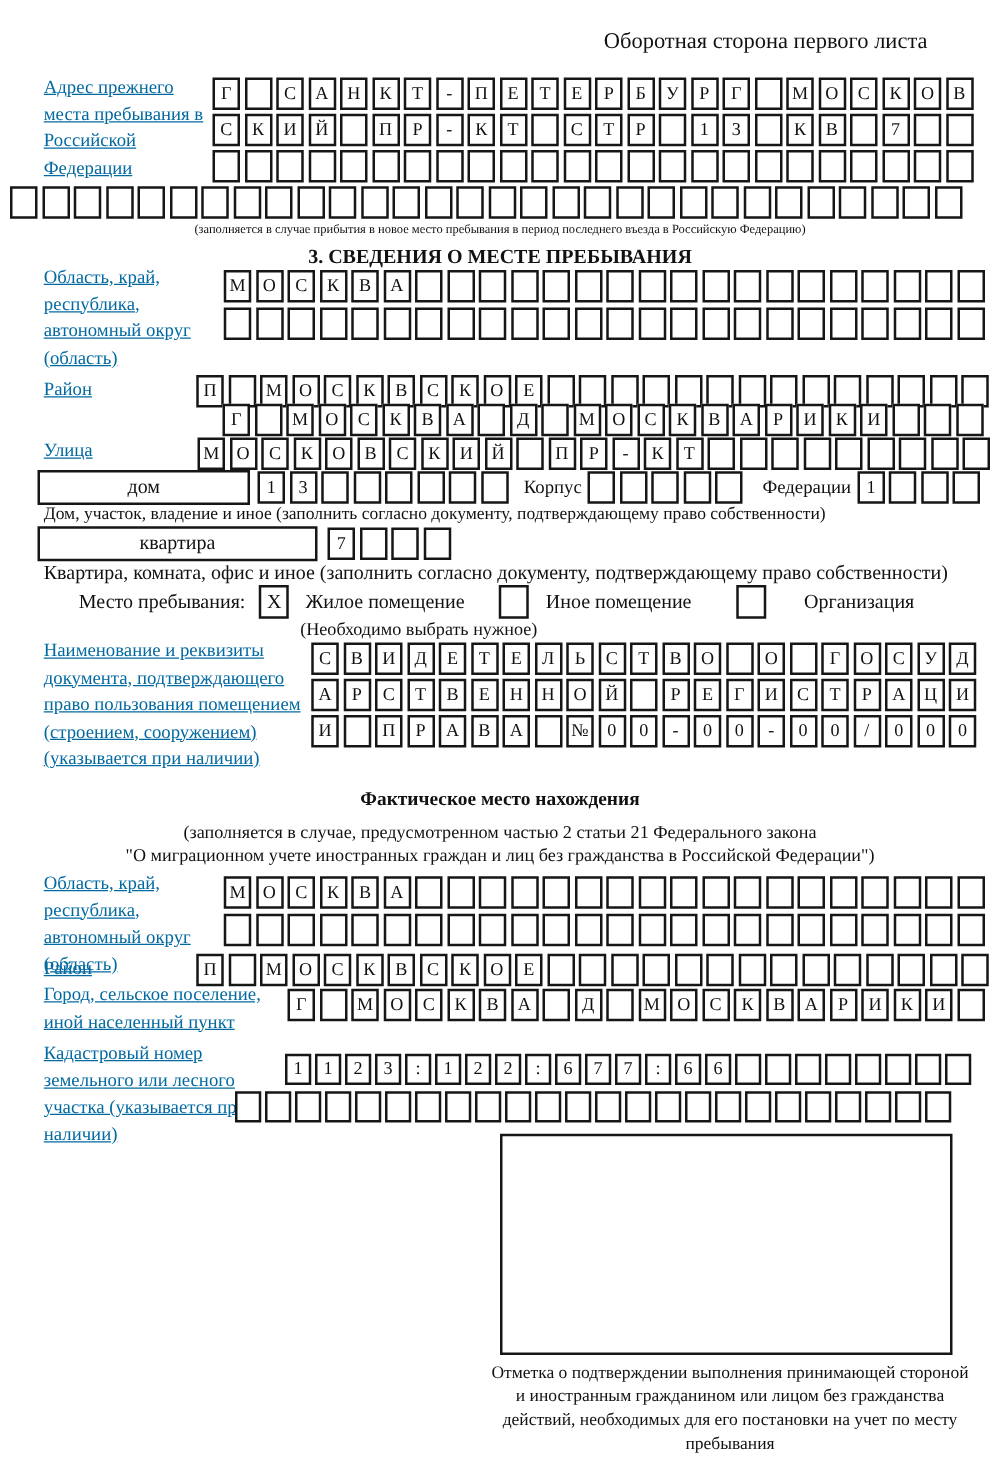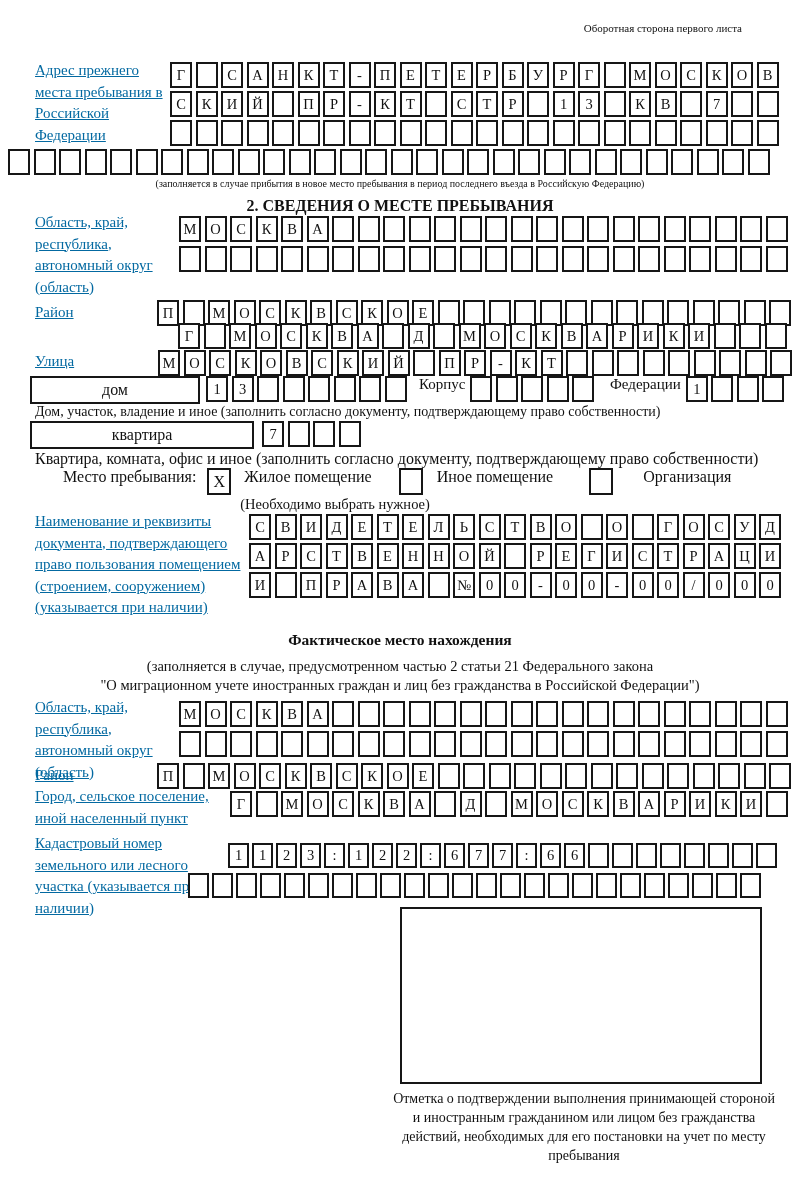--- a/index.html
+++ b/index.html
@@ -7,38 +7,38 @@
     position:relative;width:800px;height:1180px;background:#fff;
     font-family:"Liberation Serif","DejaVu Serif",serif;color:#111;overflow:hidden;
   }
   .lbl{position:absolute;font-size:15px;line-height:21.5px;color:#0369a1;text-decoration:underline;}
   .inl-lbl{font-size:15px;white-space:nowrap;}
   .inl-lbl16{font-size:16px;white-space:nowrap;}
   .note{position:absolute;font-size:10px;color:#111;}
   .center{left:0;width:800px;text-align:center;}
   .sec-title{position:absolute;left:0;width:800px;text-align:center;font-weight:bold;font-size:16px;}
   .cell-row{position:absolute;display:flex;}
-  .flexrow{position:absolute;display:flex;}
+  .flexrow{position:absolute;display:flex;align-items:center;}
   .cell-row-inline{display:flex;}
   .cell{
     box-sizing:border-box;flex:none;width:22px;height:26px;border:2px solid #161616;
     margin-right:3.5px;display:flex;align-items:center;justify-content:center;
     font-size:14.5px;background:#fff;
   }
   .tight .cell{width:21px;height:25px;margin-right:3px;}
   .checkbox{
     box-sizing:border-box;flex:none;width:24px;height:27px;border:2px solid #161616;
     display:flex;align-items:center;justify-content:center;font-size:16px;background:#fff;
   }
   .widebox{
     box-sizing:border-box;border:2px solid #161616;height:28px;display:flex;
     align-items:center;justify-content:center;font-size:16px;background:#fff;flex:none;
   }
   .stampbox{position:absolute;border:2px solid #161616;background:#fff;}
-  .hdr{position:absolute;top:22px;right:58px;font-size:11px;margin-left:25px;}
+  .hdr{position:absolute;top:22px;right:58px;font-size:18px;margin-left:25px;}
 </style>
 </head>
 <body>
 
 <div id="form">
 
   <div class="hdr">Оборотная сторона первого листа</div>
 
   <div class="lbl" style="left:35px;top:60px;width:132px;">Адрес прежнего места пребывания в Российской Федерации</div>
   <div class="cell-row" style="left:170px;top:62px;">
@@ -146,21 +146,21 @@
       <span class="cell"></span>
       <span class="cell"></span>
       <span class="cell"></span>
       <span class="cell"></span>
       <span class="cell"></span>
       <span class="cell"></span>
       <span class="cell"></span>
     </div>
   <div class="note center" style="top:178px;">(заполняется в случае прибытия в новое место пребывания в период последнего въезда в Российскую Федерацию)</div>
 
-  <div class="sec-title" style="top:197px;">2. СВЕДЕНИЯ О МЕСТЕ ПРЕБЫВАНИЯ</div>
+  <div class="sec-title" style="top:197px;">3. СВЕДЕНИЯ О МЕСТЕ ПРЕБЫВАНИЯ</div>
 
   <div class="lbl" style="left:35px;top:212px;width:138px;">Область, край, республика, автономный округ (область)</div>
   <div class="cell-row" style="left:179px;top:216px;">
       <span class="cell">М</span>
       <span class="cell">О</span>
       <span class="cell">С</span>
       <span class="cell">К</span>
       <span class="cell">В</span>
       <span class="cell">А</span>
       <span class="cell"></span>

